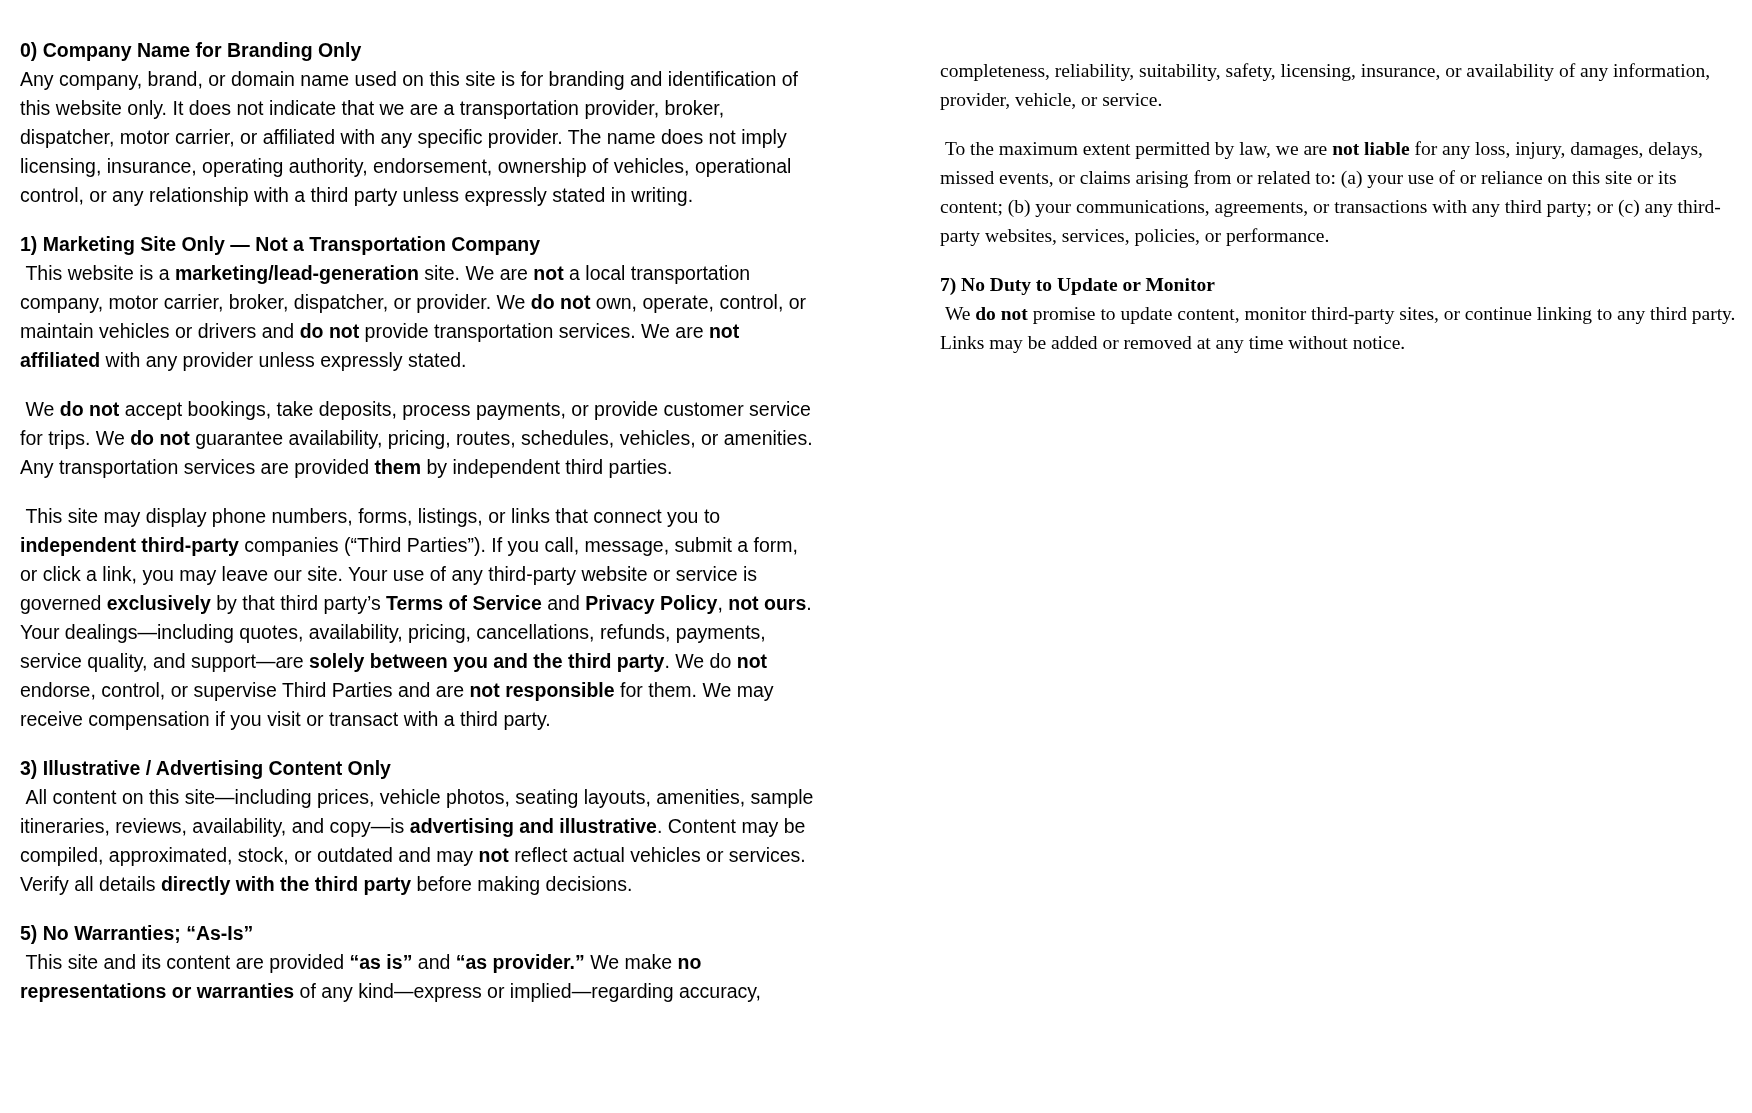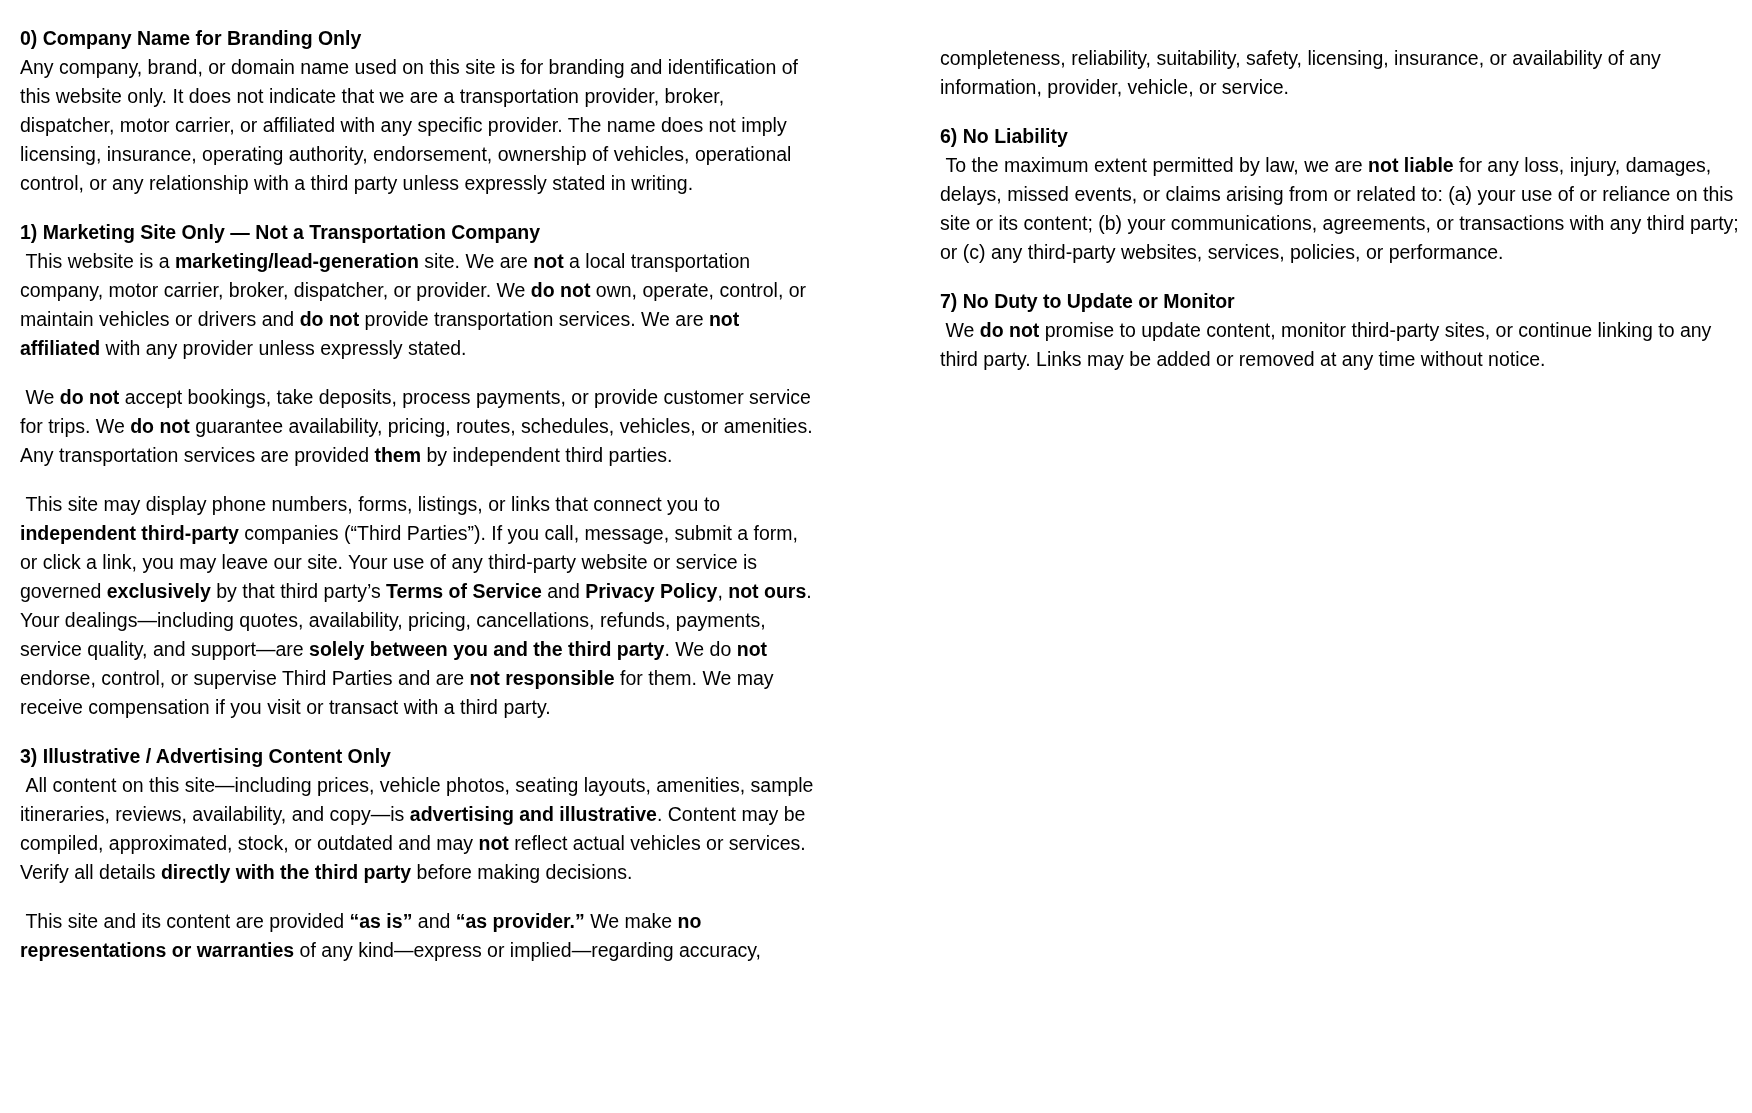--- a/index.html
+++ b/index.html
@@ -21,23 +21,24 @@
     font-size: 19.5px;
     line-height: 29px;
     color: #000000;
   }
   .col {
     flex: 0 0 800px;
     width: 800px;
   }
   .col-right {
     margin-top: 20px;
+    font-family: Liberation Serif, serif;
   }
   .section {
-    margin: 0 0 20px 0;
+    margin: 12px 0 20px 0;
   }
   .section-heading {
     font-weight: 700;
     margin: 0;
     font-size: 19.5px;
     line-height: 29px;
   }
   .section-body {
     margin: 0;
     white-space: pre-wrap;
@@ -63,29 +64,29 @@
         <p class="section-body"> We <strong>do not</strong> accept bookings, take deposits, process payments, or provide customer service for trips. We <strong>do not</strong> guarantee availability, pricing, routes, schedules, vehicles, or amenities. Any transportation services are provided <strong>them</strong> by independent third parties.</p>
       </section>
       <section class="section">
         <p class="section-body"> This site may display phone numbers, forms, listings, or links that connect you to <strong>independent third-party</strong> companies (“Third Parties”). If you call, message, submit a form, or click a link, you may leave our site. Your use of any third-party website or service is governed <strong>exclusively</strong> by that third party’s <strong>Terms of Service</strong> and <strong>Privacy Policy</strong>, <strong>not ours</strong>. Your dealings—including quotes, availability, pricing, cancellations, refunds, payments, service quality, and support—are <strong>solely between you and the third party</strong>. We do <strong>not</strong> endorse, control, or supervise Third Parties and are <strong>not responsible</strong> for them. We may receive compensation if you visit or transact with a third party.</p>
       </section>
       <section class="section">
         <h2 class="section-heading">3) Illustrative / Advertising Content Only</h2>
         <p class="section-body"> All content on this site—including prices, vehicle photos, seating layouts, amenities, sample itineraries, reviews, availability, and copy—is <strong>advertising and illustrative</strong>. Content may be compiled, approximated, stock, or outdated and may <strong>not</strong> reflect actual vehicles or services. Verify all details <strong>directly with the third party</strong> before making decisions.</p>
       </section>
       <section class="section">
+        <h2 class="section-heading">5) No Warranties; “As-Is”</h2>
         <p class="section-body"> This site and its content are provided <strong>“as is”</strong> and <strong>“as provider.”</strong> We make <strong>no representations or warranties</strong> of any kind—express or implied—regarding accuracy,</p>
       </section>
     </div>
   <div class="col col-right">
       <section class="section">
         <p class="section-body">completeness, reliability, suitability, safety, licensing, insurance, or availability of any information, provider, vehicle, or service.</p>
       </section>
       <section class="section">
-        <h2 class="section-heading">6) No Liability</h2>
         <p class="section-body"> To the maximum extent permitted by law, we are <strong>not liable</strong> for any loss, injury, damages, delays, missed events, or claims arising from or related to: (a) your use of or reliance on this site or its content; (b) your communications, agreements, or transactions with any third party; or (c) any third-party websites, services, policies, or performance.</p>
       </section>
       <section class="section">
         <h2 class="section-heading">7) No Duty to Update or Monitor</h2>
         <p class="section-body"> We <strong>do not</strong> promise to update content, monitor third-party sites, or continue linking to any third party. Links may be added or removed at any time without notice.</p>
       </section>
     </div>
 </div>
 
 </body></html>

